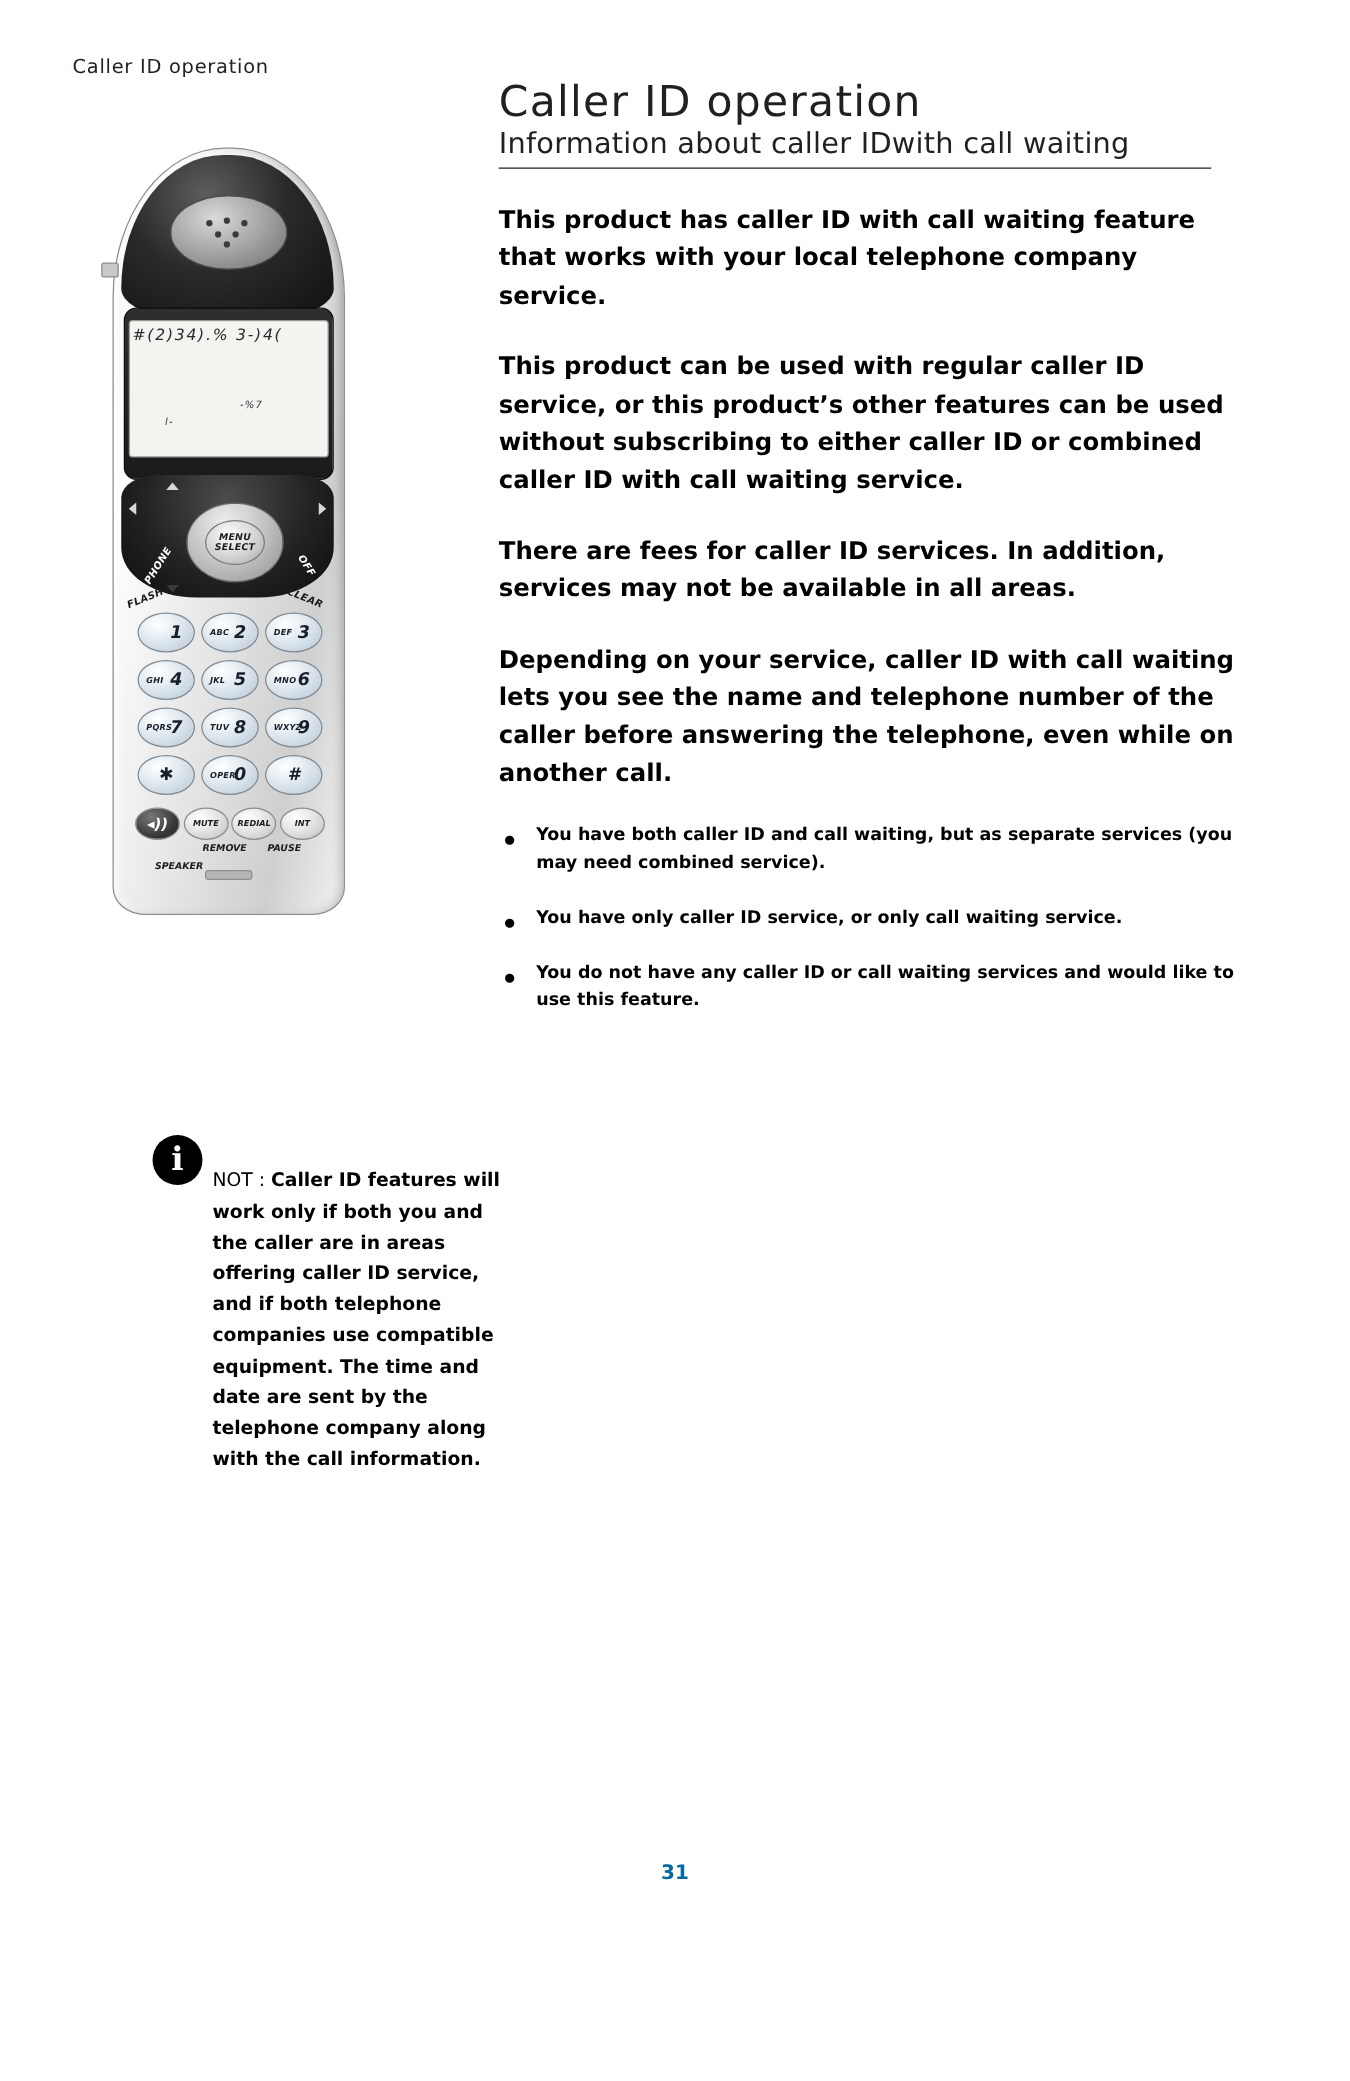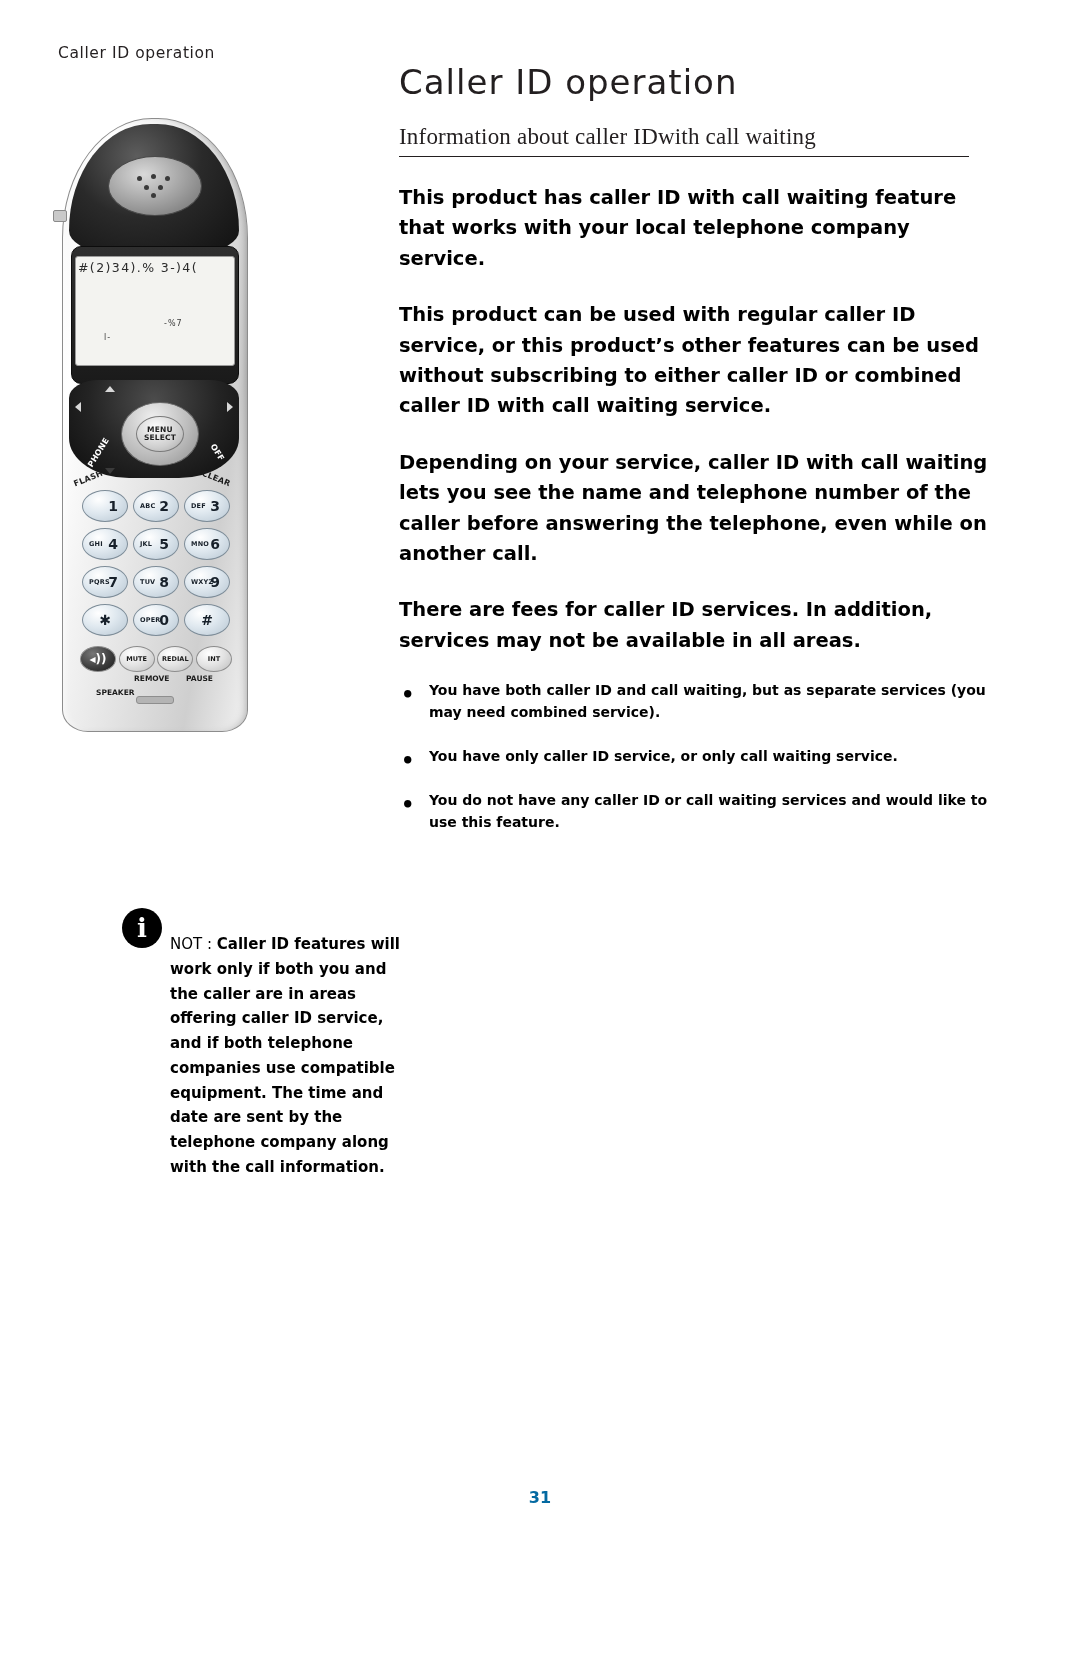--- a/index.html
+++ b/index.html
@@ -36,21 +36,22 @@
     position: absolute;
     left: 58px;
     top: 118px;
     width: 300px;
   }
 
   .handset-wrap {
     position: relative;
     width: 190px;
     height: 620px;
-    margin-left: 4px;
+    margin-left: 32px;
+    font-style: italic;
   }
 
   
   .hs-body {
     position: absolute;
     left: 0;
     top: 0;
     width: 184px;
     height: 612px;
     border-radius: 90px 90px 26px 26px / 120px 120px 22px 22px;
@@ -377,25 +378,23 @@
   }
   h1.title {
     margin: 0;
     font-size: 34px;
     font-weight: normal;
     letter-spacing: 1px;
     color: #231f20;
     font-family: "DejaVu Sans", sans-serif;
   }
   .subtitle-wrap {
-    margin-top: 22px;
     border-bottom: 1.6px solid #231f20;
     padding-bottom: 6px;
     width: 570px;
-    font-family: Liberation Serif, serif;
   }
   .subtitle {
     font-size: 23px;
     font-weight: normal;
     color: #231f20;
     letter-spacing: .2px;
   }
 
   p.body {
     margin: 26px 0 0 0;
@@ -571,22 +570,22 @@
 
   <div class="right-col">
     <h1 class="title">Caller ID operation</h1>
 
     <div class="subtitle-wrap">
       <span class="subtitle">Information about caller ID</span><span class="gap"></span><span class="subtitle">with call waiting</span>
     </div>
 
     <p class="body">This product has caller ID with call waiting feature that works with your local telephone company service.</p>
     <p class="body">This product can be used with regular caller ID service, or this product’s other features can be used without subscribing to either caller ID or combined caller ID with call waiting service.</p>
+    <p class="body">There are fees for caller ID services. In addition, services may not be available in all areas.</p>
     <p class="body">Depending on your service, caller ID with call waiting lets you see the name and telephone number of the caller before answering the telephone, even while on another call.</p>
-    <p class="body">There are fees for caller ID services. In addition, services may not be available in all areas.</p>
 
     <ul class="bullets">
       <li>You have both caller ID and call waiting, but as separate services (you may need combined service).</li>
       <li>You have only caller ID service, or only call waiting service.</li>
       <li>You do not have any caller ID or call waiting services and would like to use this feature.</li>
     </ul>
   </div>
 
   <div class="page-number">31</div>
 

